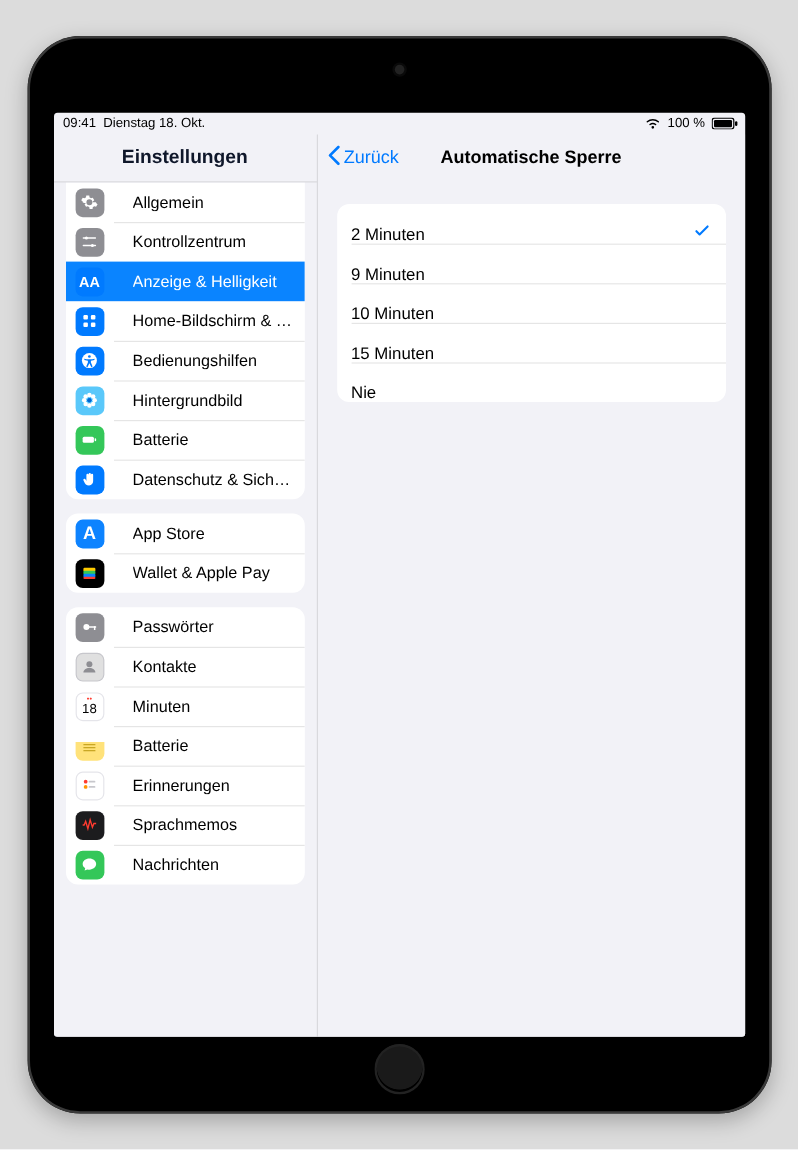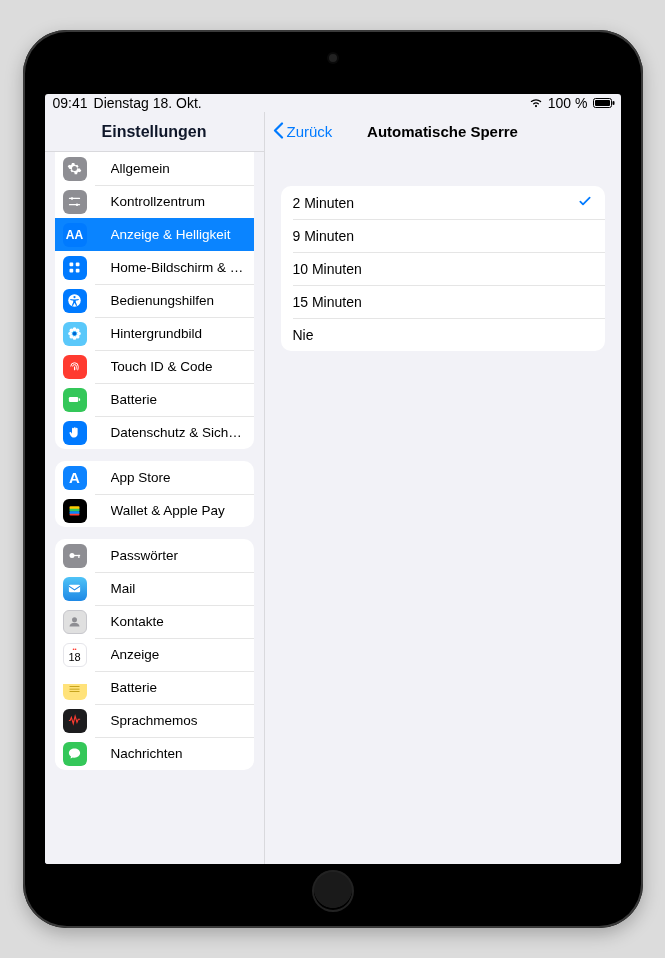--- a/index.html
+++ b/index.html
@@ -37,21 +37,21 @@
     background:#f2f2f7;
     border-radius:3px;
     overflow:hidden;
     position:relative;
     display:flex; flex-direction:column;
   }
 
   
   .statusbar {
     height:18px; padding:0 6px 0 8px;
-    font-size:14px; font-weight:500; color:#000;
+    font-size:11px; font-weight:500; color:#000;
     display:flex; align-items:center; justify-content:space-between;
   }
   .statusbar .left { display:flex; gap:6px; align-items:baseline;}
   .statusbar .right { display:flex; gap:5px; align-items:center;}
   .wifi-icon svg, .battery-icon svg { display:block; }
 
   
   .split {
     flex:1; display:flex; min-height:0;
   }
@@ -110,42 +110,42 @@
   .c-mail   { background:linear-gradient(#4fc3f7,#1e88e5); }
   .c-contacts { background:#e0e0e0; border:1px solid #c7c7cc;}
   .c-cal    { background:#fff; border:1px solid #e5e5ea; color:#ff3b30; flex-direction:column; line-height:1;}
   .c-notes  { background:linear-gradient(#fff 0 35%, #ffe27a 35% 100%); }
   .c-reminders { background:#fff; border:1px solid #e5e5ea;}
   .c-voice  { background:#1c1c1e; }
   .c-msg    { background:#34c759; }
 
   
   .detail {
-    flex:1; background:#f2f2f7; display:flex; flex-direction:column;gap:16px;
+    flex:1; background:#f2f2f7; display:flex; flex-direction:column;
   }
   .navbar {
     height:40px; position:relative;
     display:flex; align-items:center; justify-content:center;
     border-bottom:1px solid rgba(0,0,0,.0);
   }
   .navbar .back {
     position:absolute; left:8px; top:0; bottom:0;
     display:flex; align-items:center; gap:3px;
     color:#007aff; font-size:15px;
   }
   .navbar .title { font-size:15px; font-weight:600; }
 
   .options {
     margin:18px 16px 0;
     background:#fff;
     border-radius:10px;
     overflow:hidden;
   }
   .opt {
-    display:flex; align-items:center;
+    display:flex; align-items:flex-end;
     height:33px; padding:0 12px;
     position:relative;
     font-size:14px; color:#000;
   }
   .opt + .opt::before {
     content:""; position:absolute; left:12px; right:0; top:0;
     height:1px; background:rgba(0,0,0,.10);
   }
   .opt .lbl { flex:1; }
   .check { color:#007aff; display:none; }
@@ -249,28 +249,20 @@
                         <circle cx="17" cy="7" r="3"></circle>
                         <circle cx="7" cy="17" r="3"></circle>
                         <circle cx="17" cy="17" r="3"></circle>
                       </g>
                       <circle cx="12" cy="12" r="2.6" fill="#06c"></circle>
                     </svg>
                   </div>
                   <span class="lbl">Hintergrundbild</span>
                 </div>
                 <div class="row">
-                  <div class="icn c-red">
-                    <svg viewBox="0 0 24 24" fill="none" stroke="#fff" stroke-width="1.6">
-                      <path d="M6 12a6 6 0 0 1 12 0c0 3-1 6-1 6M9 12a3 3 0 0 1 6 0c0 2-.6 5-.6 5M12 12v6"></path>
-                    </svg>
-                  </div>
-                  <span class="lbl">Touch ID &amp; Code</span>
-                </div>
-                <div class="row">
                   <div class="icn c-green">
                     <svg viewBox="0 0 24 24" fill="#fff">
                       <rect x="3" y="8" width="15" height="8" rx="2"></rect>
                       <rect x="19" y="10" width="2" height="4" rx="1"></rect>
                     </svg>
                   </div>
                   <span class="lbl">Batterie</span>
                 </div>
                 <div class="row">
                   <div class="icn c-blue">
@@ -305,53 +297,55 @@
                   <div class="icn c-grey">
                     <svg viewBox="0 0 24 24" fill="#fff">
                       <circle cx="8" cy="12" r="4"></circle>
                       <rect x="11" y="11" width="10" height="2"></rect>
                       <rect x="18" y="11" width="2" height="5"></rect>
                     </svg>
                   </div>
                   <span class="lbl">Passwörter</span>
                 </div>
                 <div class="row">
-                  <div class="icn c-mail">
-                    <svg viewBox="0 0 24 24" fill="#fff">
-                      <rect x="3" y="6" width="18" height="12" rx="2"></rect>
-                      <path fill="#1e88e5" d="m3 7 9 6 9-6v2l-9 6-9-6Z"></path>
-                    </svg>
-                  </div>
-                  <span class="lbl">Mail</span>
-                </div>
-                <div class="row">
                   <div class="icn c-contacts">
                     <svg viewBox="0 0 24 24" fill="#8e8e93">
                       <circle cx="12" cy="9" r="4"></circle>
                       <path d="M4 20c0-3.5 3.5-6 8-6s8 2.5 8 6Z"></path>
                     </svg>
                   </div>
                   <span class="lbl">Kontakte</span>
                 </div>
                 <div class="row">
                   <div class="icn c-cal">
                     <div style="font-size:6px;line-height:1;color:#ff3b30;font-weight:600;">••</div>
                     <div style="font-size:11px;font-weight:400;color:#000;line-height:1;">18</div>
                   </div>
-                  <span class="lbl">Anzeige</span>
+                  <span class="lbl">Minuten</span>
                 </div>
                 <div class="row">
                   <div class="icn c-notes">
                     <svg viewBox="0 0 24 24">
                       <rect x="4" y="10" width="16" height="1.2" fill="#b38f00"></rect>
                       <rect x="4" y="14" width="16" height="1.2" fill="#b38f00"></rect>
                       <rect x="4" y="18" width="16" height="1.2" fill="#b38f00"></rect>
                     </svg>
                   </div>
                   <span class="lbl">Batterie</span>
+                </div>
+                <div class="row">
+                  <div class="icn c-reminders">
+                    <svg viewBox="0 0 24 24">
+                      <circle cx="7" cy="7" r="2.5" fill="#ff3b30"></circle>
+                      <circle cx="7" cy="14" r="2.5" fill="#ff9500"></circle>
+                      <rect x="11" y="5.8" width="9" height="2.4" rx="1.2" fill="#c7c7cc"></rect>
+                      <rect x="11" y="12.8" width="9" height="2.4" rx="1.2" fill="#c7c7cc"></rect>
+                    </svg>
+                  </div>
+                  <span class="lbl">Erinnerungen</span>
                 </div>
                 <div class="row">
                   <div class="icn c-voice">
                     <svg viewBox="0 0 24 24" fill="none" stroke="#ff3b30" stroke-width="1.8">
                       <path d="M3 12h2l2-5 3 10 3-12 3 10 2-5h3"></path>
                     </svg>
                   </div>
                   <span class="lbl">Sprachmemos</span>
                 </div>
                 <div class="row">

